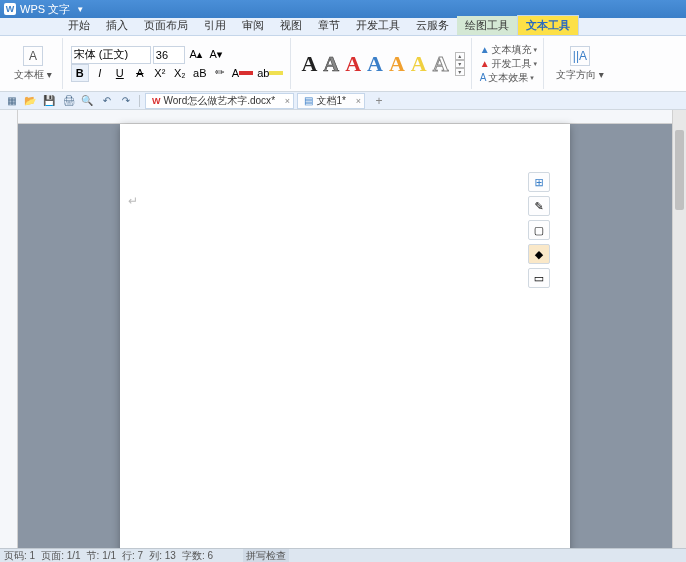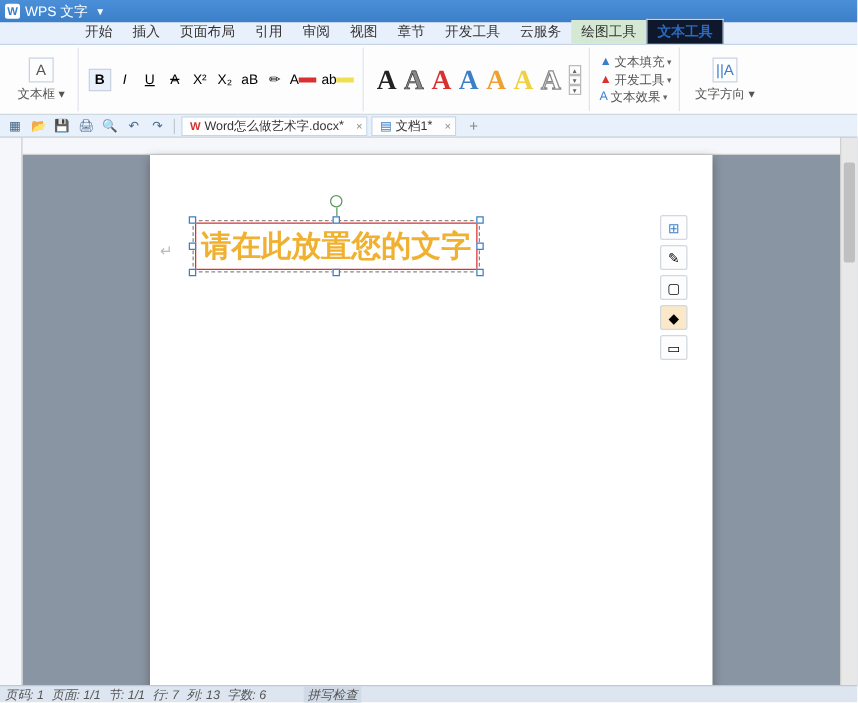--- a/index.html
+++ b/index.html
@@ -6,21 +6,21 @@
 body { width: 686px; height: 562px; background: #fff; overflow: hidden; font-size: 11px; }
 
 .titlebar { height: 18px; background: linear-gradient(#4a8fd8, #3b7fc8); display: flex; align-items: center; padding: 0 4px; color: #fff; }
 .titlebar .logo { width: 12px; height: 12px; background: #fff; border-radius: 2px; margin-right: 4px; display: flex; align-items: center; justify-content: center; color: #3b7fc8; font-size: 9px; font-weight: bold; }
 .titlebar .title { font-size: 11px; }
 .titlebar .dropdown { margin-left: 6px; font-size: 8px; }
 
 .tabs { height: 18px; background: #e8f0fb; display: flex; align-items: flex-end; padding-left: 60px; border-bottom: 1px solid #c5d6ea; }
 .tab { padding: 2px 8px; font-size: 11px; color: #333; cursor: pointer; font-family: Liberation Serif, serif; }
 .tab.context1 { background: #d4e8d4; }
-.tab.context2 { background: #0f172a; color: #2a6ac0; font-weight: bold; border: 1px solid #c5d6ea; border-bottom: none; }
+.tab.context2 { background: #fde047; color: #2a6ac0; font-weight: bold; border: 1px solid #c5d6ea; border-bottom: none; }
 
 .ribbon { height: 56px; background: #fdfdfe; border-bottom: 1px solid #d0d8e0; display: flex; align-items: center; padding: 2px 4px; gap: 2px; }
 .ribbon-group { display: flex; flex-direction: column; justify-content: center; padding: 0 6px; border-right: 1px solid #e0e5ec; height: 100%; }
 .ribbon-group.no-border { border-right: none; }
 .ribbon-row { display: flex; align-items: center; gap: 2px; }
 .ribbon-btn { min-width: 18px; height: 18px; border: 1px solid transparent; background: transparent; display: flex; align-items: center; justify-content: center; font-size: 11px; cursor: pointer; }
 .ribbon-btn.bold { font-weight: bold; border: 1px solid #c9d4e2; background: #eaf1fa; }
 .font-select { width: 80px; height: 18px; border: 1px solid #c9d4e2; font-size: 11px; padding: 0 2px; background: #fff; }
 .size-select { width: 32px; height: 18px; border: 1px solid #c9d4e2; font-size: 11px; padding: 0 2px; background: #fff; }
 .big-a { font-size: 22px; font-weight: bold; font-family: Georgia, serif; padding: 0 2px; cursor: pointer; }
@@ -68,21 +68,21 @@
 .para-mark { position: absolute; left: 8px; top: 70px; color: #bbb; font-size: 12px; }
 
 .float-panel { position: absolute; right: 20px; top: 48px; width: 22px; display: flex; flex-direction: column; gap: 4px; }
 .float-btn { width: 22px; height: 20px; background: #fdfdfe; border: 1px solid #d0d8e0; display: flex; align-items: center; justify-content: center; font-size: 11px; cursor: pointer; border-radius: 2px; }
 .float-btn.blue { color: #3b7fc8; }
 .float-btn.orange { background: #fae8c8; }
 
 .scrollbar-v { width: 14px; background: #e8e8e8; border-left: 1px solid #d0d0d0; position: relative; }
 .scroll-thumb { position: absolute; top: 20px; left: 2px; right: 2px; height: 80px; background: #c0c0c0; border-radius: 2px; }
 
-.statusbar { height: 14px; background: #dde6f0; border-top: 1px solid #c0c8d0; display: flex; align-items: center; padding: 0 4px; font-size: 10px; color: #555; gap: 6px; font-style: italic; }
+.statusbar { height: 14px; background: #dde6f0; border-top: 1px solid #c0c8d0; display: flex; align-items: center; padding: 0 4px; font-size: 10px; color: #555; gap: 6px; }
 .status-item { white-space: nowrap; }
 .status-mode { background: #d0dae6; padding: 0 3px; margin-left: 24px; }
 
 .underline { text-decoration: underline; }
 .italic { font-style: italic; }
 .strike { text-decoration: line-through; }
 </style>
 </head>
 <body>
 
@@ -108,20 +108,26 @@
 
 <div class="ribbon">
   <div class="ribbon-group">
     <div class="vert-btn">
       <div class="icon">A</div>
       <span><span>文本框</span> <span class="tri">▾</span></span>
     </div>
   </div>
 
   <div class="ribbon-group">
+    <div class="ribbon-row">
+      <input class="font-select" value="宋体 (正文)" style="">
+      <input class="size-select" value="36" style="">
+      <span class="ribbon-btn">A▴</span>
+      <span class="ribbon-btn">A▾</span>
+    </div>
     <div class="ribbon-row">
       <span class="ribbon-btn bold">B</span>
       <span class="ribbon-btn italic">I</span>
       <span class="ribbon-btn underline">U</span>
       <span class="ribbon-btn strike">A</span>
       <span class="ribbon-btn">X²</span>
       <span class="ribbon-btn">X₂</span>
       <span class="ribbon-btn">aB</span>
       <span class="ribbon-btn">✏</span>
       <span class="ribbon-btn">A<span class="color-swatch" style="background:#d93030"></span></span>
@@ -193,35 +199,20 @@
   </div>
   <span class="tab-add">+</span>
 </div>
 
 <div class="workspace">
   <div class="ruler-v"></div>
   <div class="ruler-h"></div>
   <div class="doc-area">
     <div class="page">
       <span class="para-mark">↵</span>
-      <div class="text-box-container">
-        <div class="rotate-handle"></div>
-        <div class="rotate-line"></div>
-        <div class="text-box">
-          <div class="handle tl"></div>
-          <div class="handle tm"></div>
-          <div class="handle tr"></div>
-          <div class="handle ml"></div>
-          <div class="handle mr"></div>
-          <div class="handle bl"></div>
-          <div class="handle bm"></div>
-          <div class="handle br"></div>
-          <div class="art-text">请在此放置您的文字</div>
-        </div>
-      </div>
 
       <div class="float-panel">
         <div class="float-btn blue">⊞</div>
         <div class="float-btn">✎</div>
         <div class="float-btn">▢</div>
         <div class="float-btn orange">◆</div>
         <div class="float-btn">▭</div>
       </div>
     </div>
   </div>

